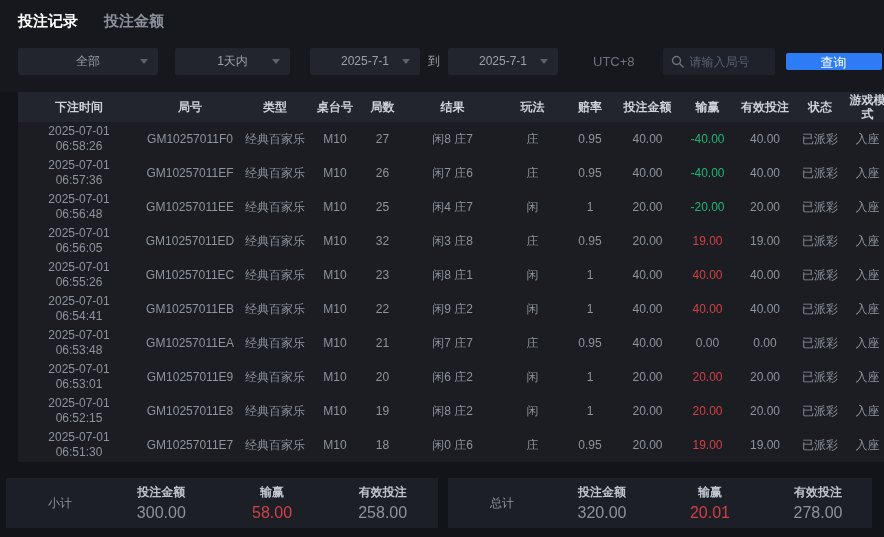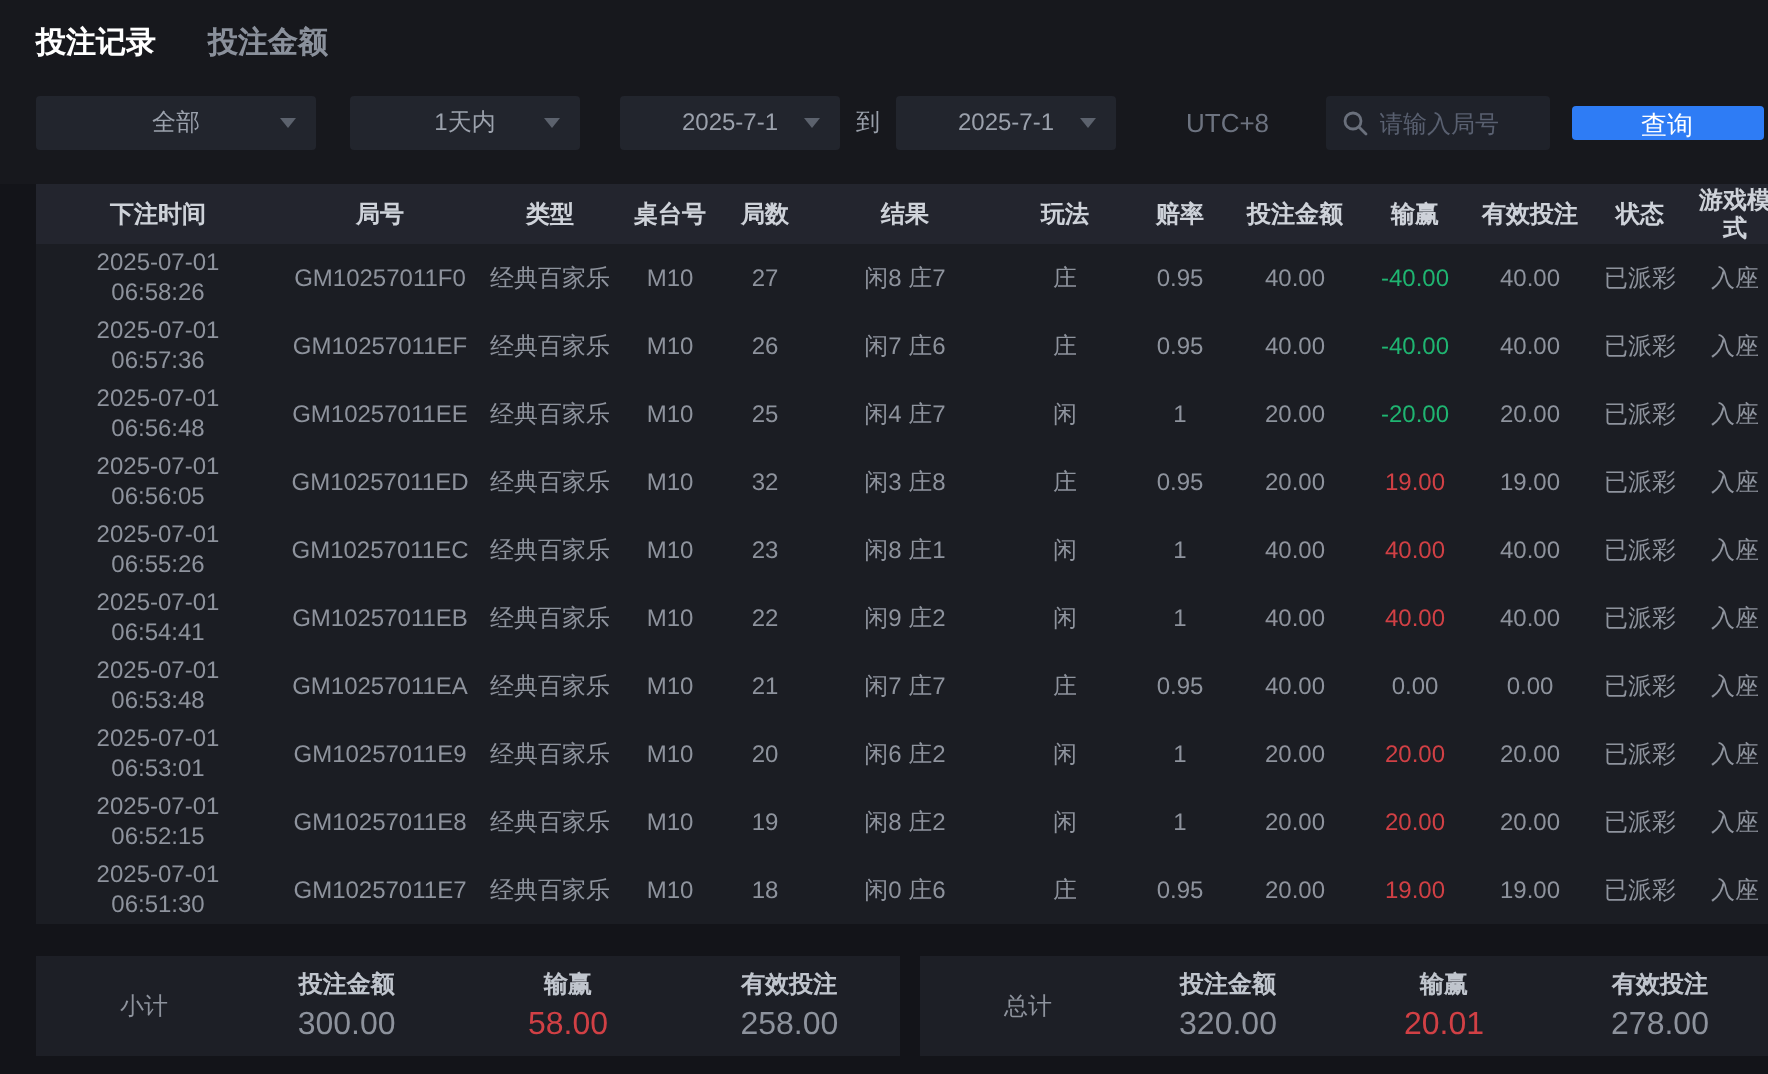--- a/index.html
+++ b/index.html
@@ -53,21 +53,21 @@
     grid-template-columns:122px 100px 70px 50px 45px 95px 65px 50px 65px 55px 60px 50px 45px;
     align-items:center;text-align:center;
   }
   .thead{background:#23252e;min-height:30px;}
   .thead .th{color:#ced2d9;font-size:12px;font-weight:bold;line-height:14px;padding:1px 0;}
   .tbody .trow{height:34px;}
   .td{color:#8e939d;font-size:12px;line-height:15px;}
   .td.green{color:#1fb571;}
   .td.red{color:#d14045;}
   
-  .summary{position:absolute;left:18px;top:478px;width:866px;height:50px;display:flex;gap:10px;}
+  .summary{position:absolute;left:6px;top:478px;width:866px;height:50px;display:flex;gap:10px;}
   .sum-panel{background:#1d1f26;height:50px;display:flex;align-items:center;}
   .sum-left{width:432px;}
   .sum-right{width:424px;}
   .sum-title{color:#8e939d;font-size:12px;flex:none;padding-left:42px;width:58px;text-align:left;}
   .sum-group{flex:1;text-align:center;}
   .sum-label{color:#c0c5cd;font-size:12px;font-weight:bold;}
   .sum-value{color:#8d929c;font-size:16px;margin-top:3px;}
   .sum-value.red{color:#d14045;}
 </style>
 </head>

